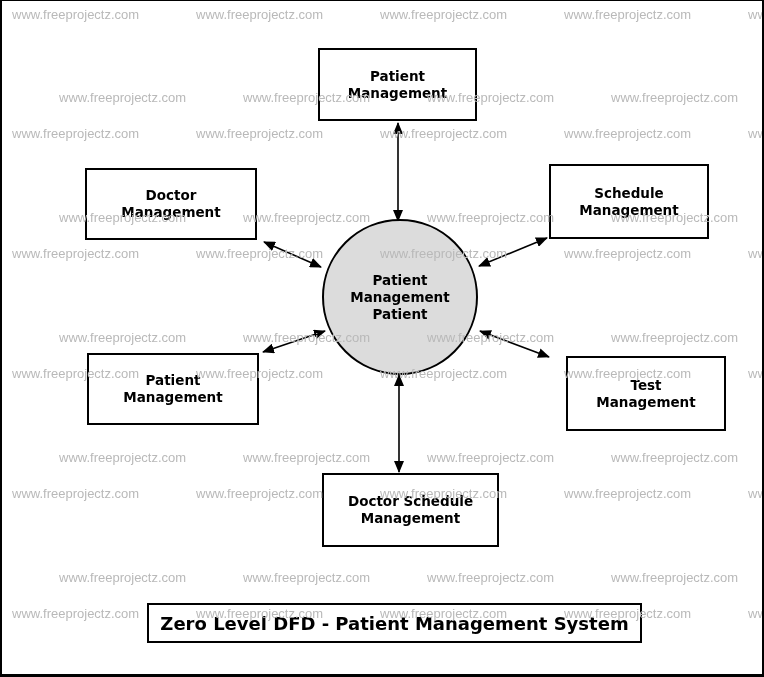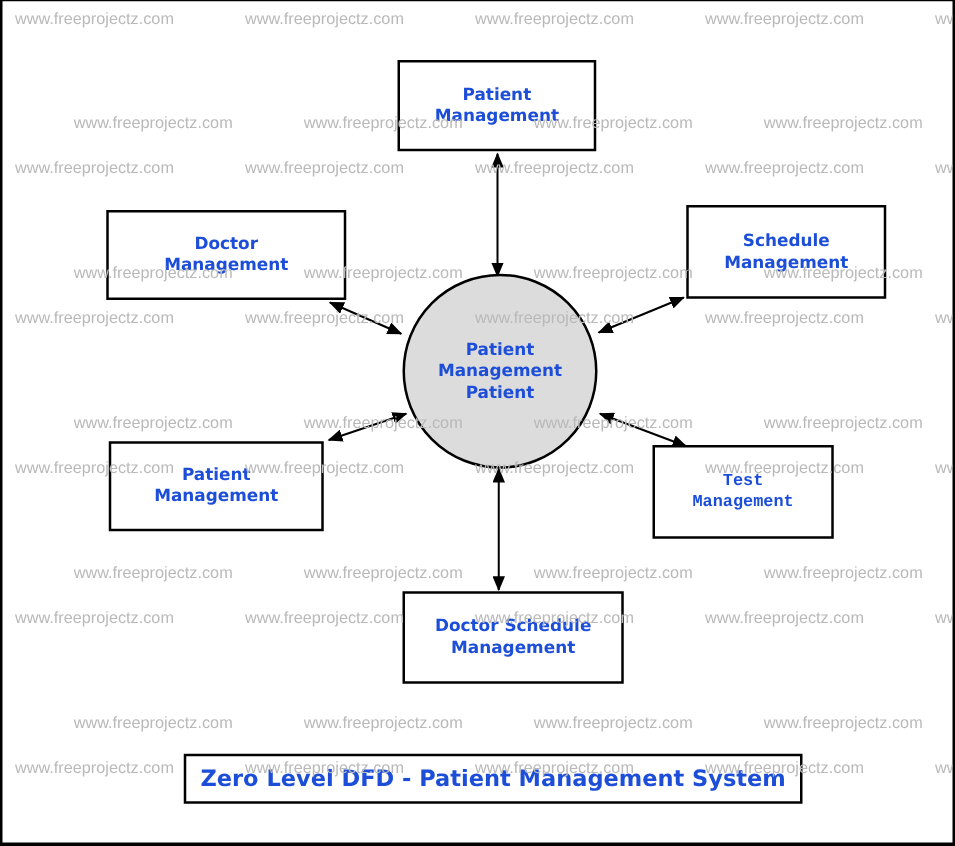--- a/index.html
+++ b/index.html
@@ -30,21 +30,21 @@
     display: flex;
     flex-direction: column;
     align-items: center;
     justify-content: center;
     z-index: 2;
   }
   .entity-box .lbl, .process-circle .lbl, .caption-box .lbl {
     font-weight: bold;
     font-size: 13.5px;
     line-height: 17px;
-    color: #1d4ed8;
+    color: #000000;
     white-space: nowrap;
   }
   .process-circle {
     position: absolute;
     left: 320px; top: 218px;
     width: 156px; height: 156px;
     border-radius: 50%;
     border: 2px solid var(--line, #000000);
     background: var(--process-fill, #dcdcdc);
     box-sizing: border-box;
@@ -61,24 +61,24 @@
     border: 2px solid var(--line, #000000);
     background: #ffffff;
     box-sizing: border-box;
     display: flex;
     align-items: center;
     justify-content: center;
     z-index: 2;
   }
   .caption-box .lbl { font-size: 18px; }
   .box-patient  { left: 316px; top:  47px; width: 159px; height: 73px; }
-  .box-doctor   { left:  83px; top: 167px; width: 192px; height: 72px; }
+  .box-doctor   { left:  83px; top: 167px; width: 172px; height: 72px; }
   .box-medicine { left: 547px; top: 163px; width: 160px; height: 75px; }
   .box-disease  { left:  85px; top: 352px; width: 172px; height: 72px; }
-  .box-test     { left: 520px; top: 355px; width: 145px; height: 75px; font-family: Liberation Mono, monospace; }
+  .box-test     { left: 564px; top: 355px; width: 160px; height: 75px; }
   .box-schedule { left: 320px; top: 472px; width: 177px; height: 74px; }
   .watermark-layer {
     position: absolute;
     left: 0; top: 0;
     width: 764px; height: 677px;
     z-index: 3;
     pointer-events: none;
   }
   .wm {
     position: absolute;

